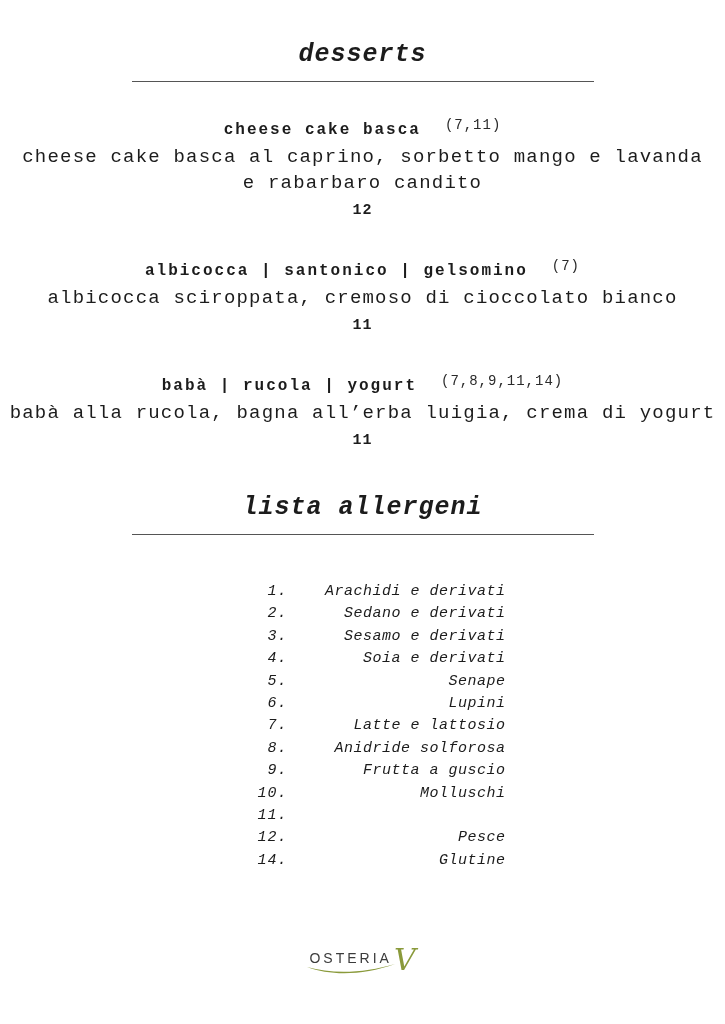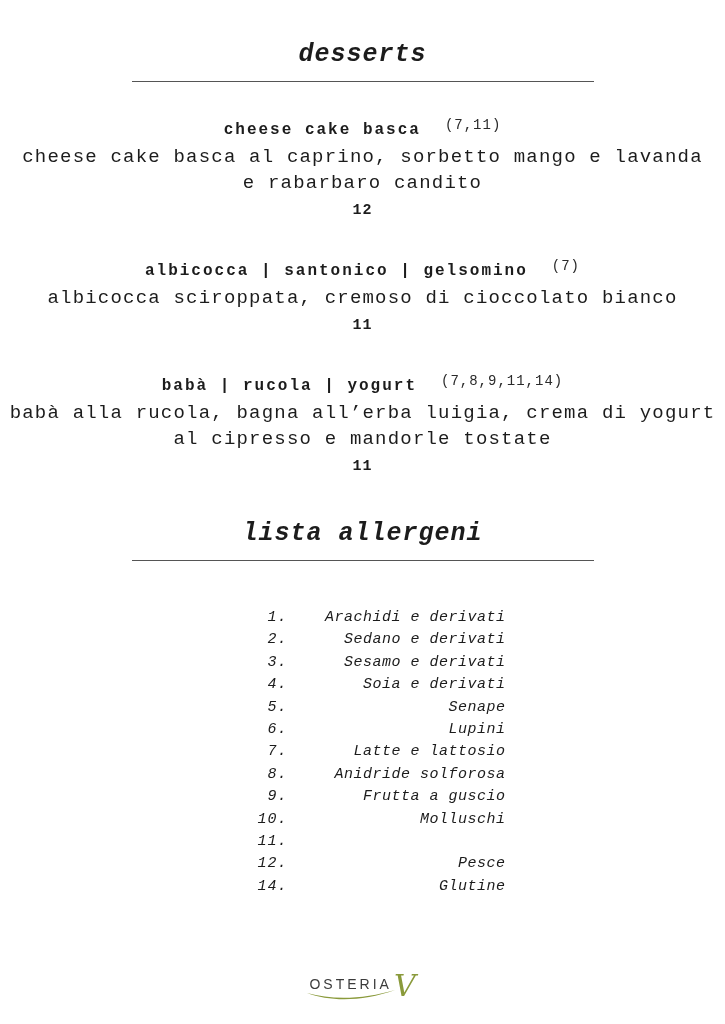--- a/index.html
+++ b/index.html
@@ -163,21 +163,20 @@
       </div>
       <div class="item-desc">albicocca sciroppata, cremoso di cioccolato bianco</div>
       <div class="item-price">11</div>
     </div>
 
     <div class="menu-item">
       <div class="item-name">
         <span>babà | rucola | yogurt</span><span class="item-allergens">(7,8,9,11,14)</span>
       </div>
       <div class="item-desc">babà alla rucola, bagna all’erba luigia, crema di yogurt</div>
-      <div class="item-desc">al cipresso e mandorle tostate</div>
       <div class="item-price">11</div>
     </div>
 
   </div>
 
   <div class="allergen-heading-wrap">
     <div class="section-heading">lista allergeni</div>
   </div>
 
   <div class="allergen-list">

